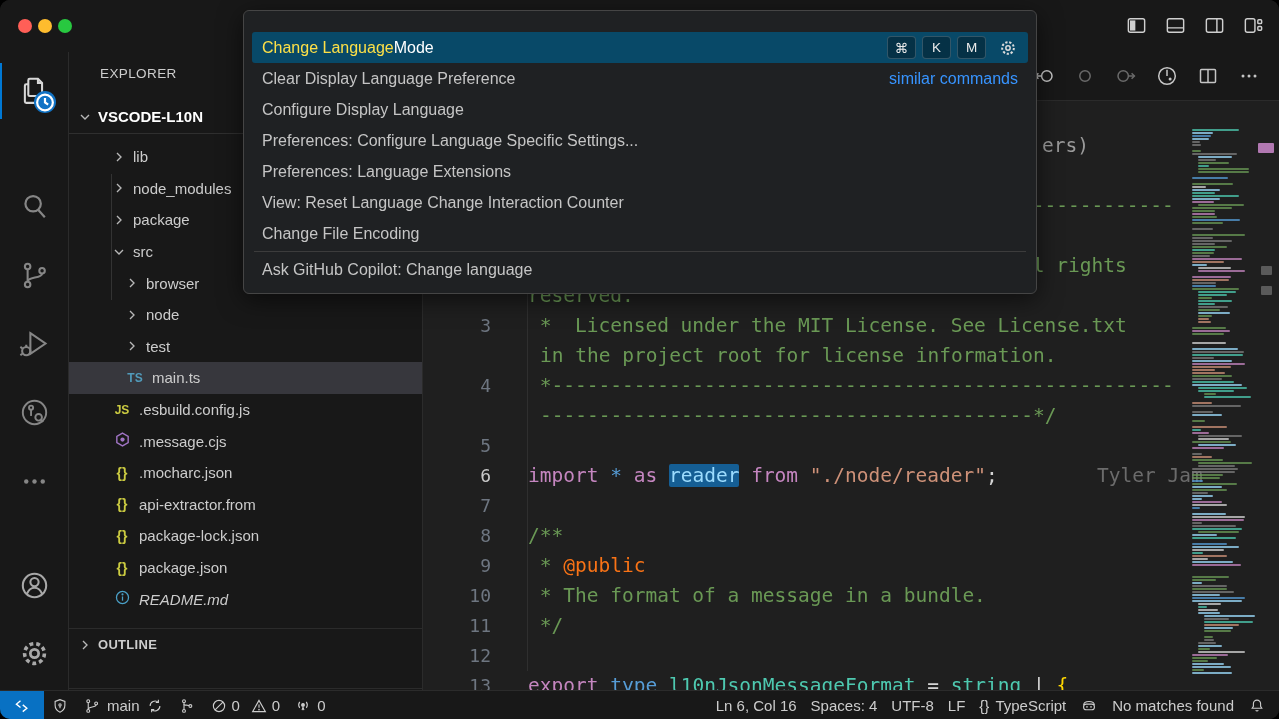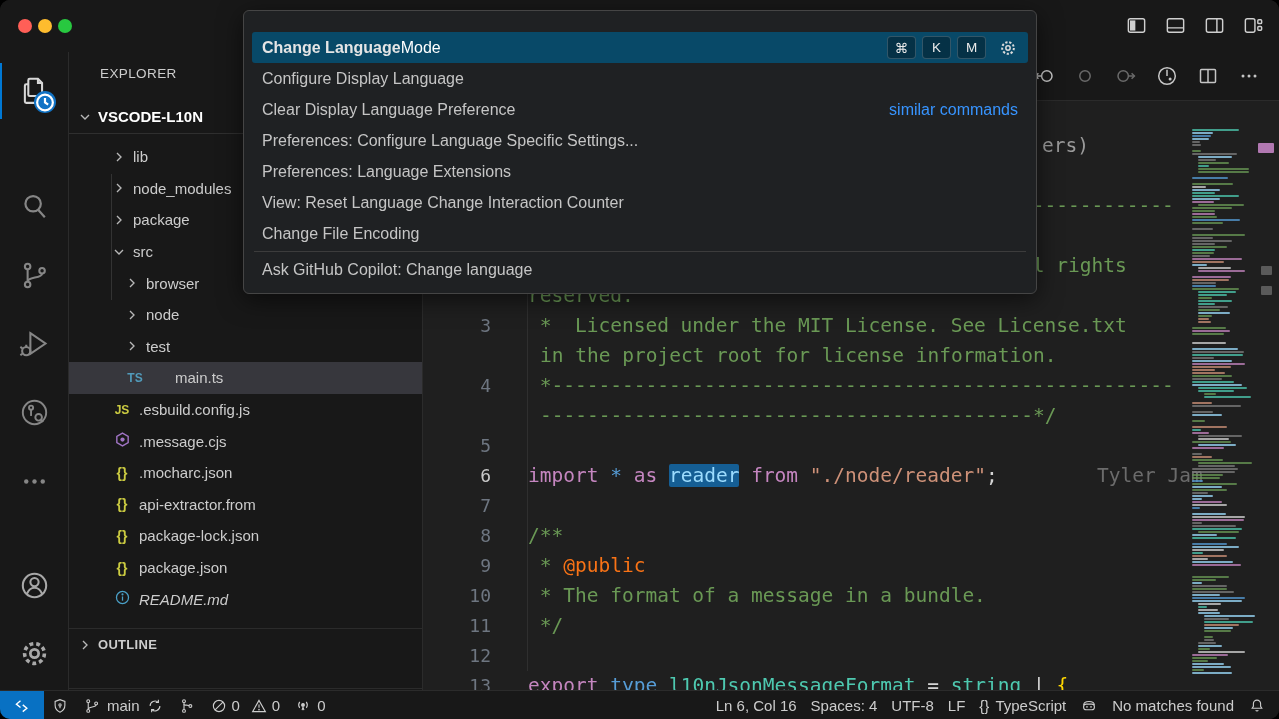--- a/index.html
+++ b/index.html
@@ -19,21 +19,21 @@
   .re-badge{position:absolute;left:33px;top:655px;background:#4d4d4d;color:#e6e6e6;font-size:11px;font-weight:700;padding:2px 5px;border-radius:9px;}
   
   #sidebar{position:absolute;left:69px;top:52px;width:353px;height:638px;background:#181818;border-right:1px solid #2b2b2b;overflow:hidden;}
   #expl-title{position:absolute;left:31px;top:14px;font-size:13.5px;letter-spacing:.4px;color:#cccccc;}
   #root-row{position:absolute;left:0;top:48px;width:100%;height:33px;display:flex;align-items:center;color:#fff;}
   #root-row .chev{margin-left:8px;}
   #root-row .lbl{font-size:15px;font-weight:700;margin-left:5px;}
   #root-shadow{position:absolute;left:0;top:81px;width:100%;height:1px;background:rgba(255,255,255,0.10);}
   #tree{position:absolute;left:0;top:89px;width:353px;}
   .trow{height:31.6px;display:flex;align-items:center;color:#cccccc;font-size:15px;position:relative;}
-  .trow.selected{background:#37373d;gap:23px;}
+  .trow.selected{background:#37373d;}
   .chev{width:16px;height:16px;color:#b8b8b8;flex:0 0 auto;}
   .chev svg{width:16px;height:16px;display:block;}
   .ficon{width:22px;text-align:center;font-family:"Liberation Sans",sans-serif;font-weight:700;font-size:12px;flex:0 0 auto;}
   .tlabel{margin-left:6px;white-space:nowrap;}
   #src-guide{position:absolute;left:42px;top:122px;width:1px;height:126px;background:#333;}
   .sect{position:absolute;left:0;width:353px;height:31px;display:flex;align-items:center;border-top:1px solid #2b2b2b;color:#cccccc;background:#181818;}
   .sect .chev{margin-left:8px;}
   .sect .slbl{font-size:13px;font-weight:700;letter-spacing:.3px;margin-left:5px;}
   
   #tabstrip{position:absolute;left:423px;top:52px;width:856px;height:48px;background:#181818;border-bottom:1px solid #2b2b2b;}
@@ -62,21 +62,21 @@
   .sitem svg{width:18px;height:18px;}
   #remote{background:#0871c3;color:#fff;width:44px;justify-content:center;padding:0;}
   #status-right{margin-left:auto;display:flex;align-items:center;margin-right:6px;}
   
   #palette{position:absolute;left:243px;top:10px;width:794px;background:#1f2123;border:1px solid #454545;border-radius:6px;box-shadow:0 6px 24px rgba(0,0,0,.55);padding:11px 8px 8px 8px;box-sizing:border-box;}
   #pal-input{width:100%;box-sizing:border-box;height:36px;background:#313131;border:1px solid #0078d4;border-radius:3px;color:#cccccc;font-size:16px;padding:0 10px;font-family:"Liberation Sans",sans-serif;display:flex;align-items:center;}
   #caret{display:inline-block;width:1.5px;height:19px;background:#e8e8e8;margin-left:1px;vertical-align:middle;}
   #pal-list{margin-top:10px;}
   .prow{height:31px;display:flex;align-items:center;padding:0 10px;border-radius:3px;color:#c5c5c5;font-size:16px;}
   .prow.selected{background:#084968;color:#fff;}
-  .match{color:#e5e5e5;font-weight:700;}
+  .match{color:#fde047;font-weight:400;}
   .prow .spacer{flex:1;}
   .keycap{background:rgba(0,0,0,.32);border:1px solid rgba(255,255,255,.18);border-radius:4px;min-width:17px;height:21px;padding:0 5px;display:flex;align-items:center;justify-content:center;font-size:13.5px;color:#eaeaea;margin-left:6px;}
   .pal-gear{margin-left:12px;color:#dcdcdc;}
   .pal-gear svg{width:20px;height:20px;display:block;}
   .plink{color:#3794ff;font-size:16px;}
   .psep{height:1px;background:#3c3c3c;margin:2px 2px;}
 </style>
 </head>
 <body>
 
@@ -644,27 +644,27 @@
           <span class="keycap">K</span>
           <span class="keycap">M</span>
           <span class="pal-gear">
             <svg viewBox="0 0 24 24" fill="none" stroke="currentColor" stroke-width="1.8">
               <circle cx="12" cy="12" r="2.6"></circle>
               <circle cx="12" cy="12" r="7" stroke-width="2.4" stroke-dasharray="2.7 2.1"></circle>
             </svg>
           </span>
         </div>
         <div class="prow">
+          <span>Clear Display Language Preference</span>
+          <span class="spacer"></span>
+          <span class="plink">similar commands</span>
+        </div>
+        <div class="prow">
           <span>Configure Display Language</span>
           <span class="spacer"></span>
-        </div>
-        <div class="prow">
-          <span>Clear Display Language Preference</span>
-          <span class="spacer"></span>
-          <span class="plink">similar commands</span>
         </div>
         <div class="prow">
           <span>Preferences: Configure Language Specific Settings...</span>
           <span class="spacer"></span>
         </div>
         <div class="prow">
           <span>Preferences: Language Extensions</span>
           <span class="spacer"></span>
         </div>
         <div class="prow">

